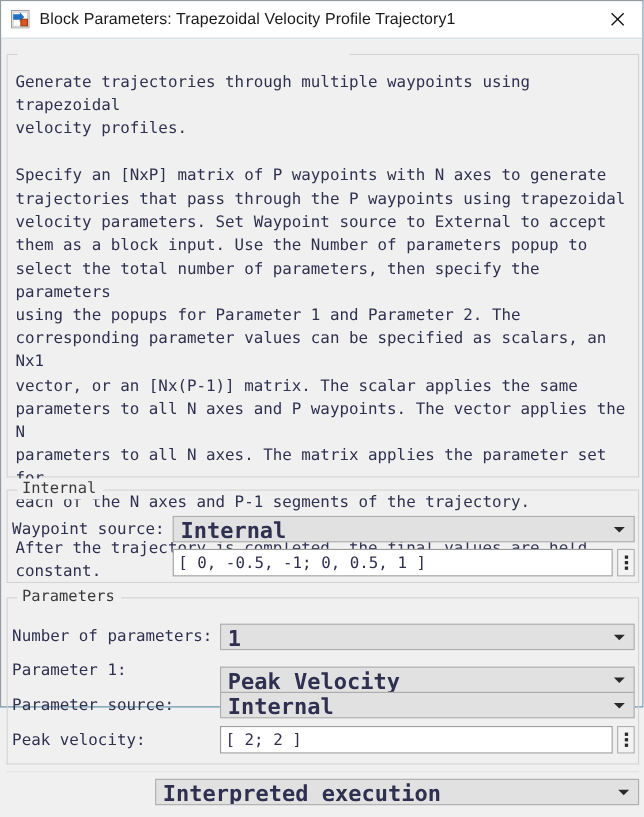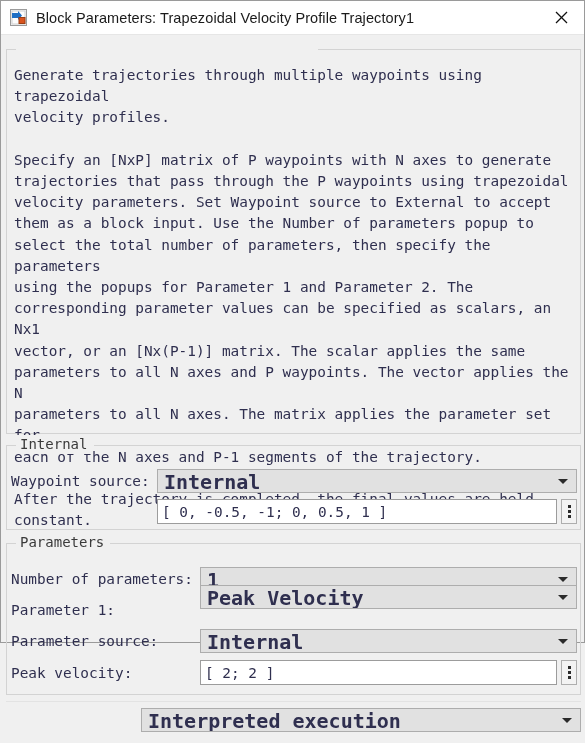--- a/index.html
+++ b/index.html
@@ -310,21 +310,21 @@
         <div class="row-label">Number of parameters:</div>
       </div>
       <div class="combo" style="position:absolute; left:193px; top:24px; width:377px;">
         <span>1</span>
         <span class="caret"></span>
       </div>
 
       <div class="row" style="left:4px; top:55px;">
         <div class="row-label">Parameter 1:</div>
       </div>
-      <div class="combo" style="position:absolute; left:193px; top:42px; width:377px;">
+      <div class="combo" style="position:absolute; left:193px; top:63px; width:377px;">
         <span>Peak Velocity</span>
         <span class="caret"></span>
       </div>
 
       <div class="row" style="left:4px; top:86px;">
         <div class="row-label">Parameter source:</div>
       </div>
       <div class="combo" style="position:absolute; left:193px; top:86px; width:377px;">
         <span>Internal</span>
         <span class="caret"></span>

